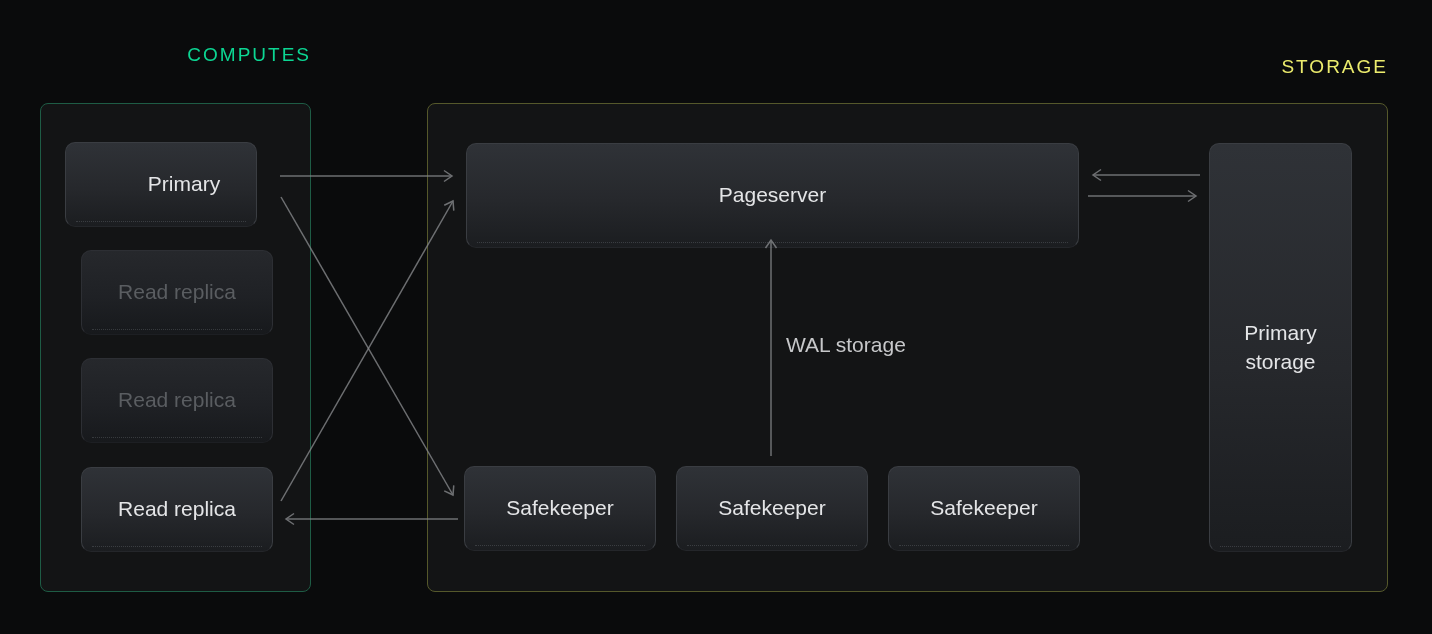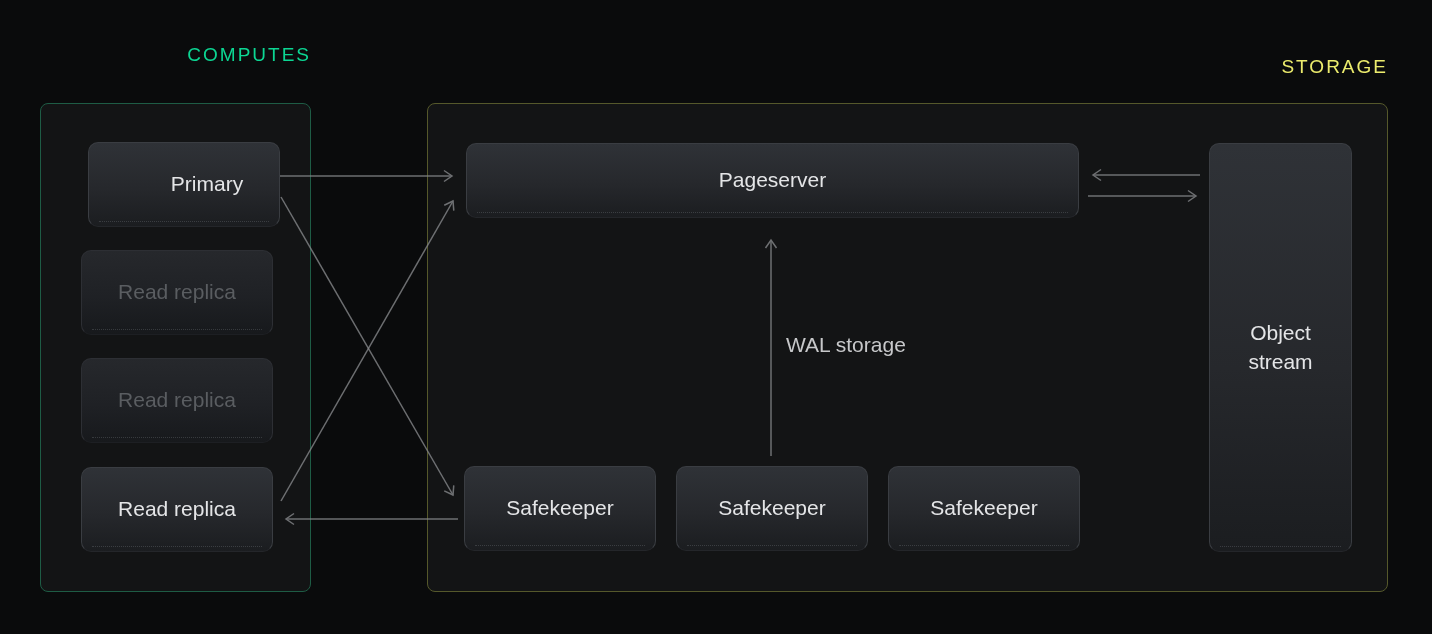--- a/index.html
+++ b/index.html
@@ -35,27 +35,27 @@
     content:"";position:absolute;left:10px;right:10px;bottom:4px;
     border-top:1px dotted rgba(170,175,180,0.22);
   }
   .node.dimmed{
     background:linear-gradient(180deg,#26282c 0%,#1f2125 55%,#17191c 100%);
     border-color:#2d2f34;border-bottom-color:#1d1f23;
     color:#5a5d61;
   }
 
   
-  .n-primary      {left:88px; top:142px;width:192px;height:85px;padding-left:46px;}
+  .n-primary      {left:65px; top:142px;width:192px;height:85px;padding-left:46px;}
   .n-rr1          {left:81px; top:250px;width:192px;height:85px;}
   .n-rr2          {left:81px; top:358px;width:192px;height:85px;}
   .n-rr3          {left:81px; top:467px;width:192px;height:85px;}
 
   
-  .n-pageserver   {left:466px;top:143px;width:613px;height:75px;}
+  .n-pageserver   {left:466px;top:143px;width:613px;height:105px;}
   .n-sk1          {left:464px;top:466px;width:192px;height:85px;}
   .n-sk2          {left:676px;top:466px;width:192px;height:85px;}
   .n-sk3          {left:888px;top:466px;width:192px;height:85px;}
   .n-objstorage   {left:1209px;top:143px;width:143px;height:409px;padding:0 18px;}
 
   .wal-label{
     position:absolute;left:786px;top:333px;
     font-size:21px;color:#c7c8ca;
   }
 
@@ -73,21 +73,21 @@
 
 <div class="node n-primary">Primary</div>
 <div class="node dimmed n-rr1">Read replica</div>
 <div class="node dimmed n-rr2">Read replica</div>
 <div class="node n-rr3">Read replica</div>
 
 <div class="node n-pageserver">Pageserver</div>
 <div class="node n-sk1">Safekeeper</div>
 <div class="node n-sk2">Safekeeper</div>
 <div class="node n-sk3">Safekeeper</div>
-<div class="node n-objstorage">Object stream</div>
+<div class="node n-objstorage">Primary storage</div>
 
 <div class="wal-label">WAL storage</div>
 
 <svg class="edges" width="1432" height="634" viewBox="0 0 1432 634">
   <defs>
     <marker id="arr" markerUnits="userSpaceOnUse" markerWidth="16" markerHeight="16" viewBox="0 0 16 16" refX="11" refY="8" orient="auto">
       <path d="M3,2.5 L11,8 L3,13.5" fill="none" stroke="#85878a" stroke-width="1.5"></path>
     </marker>
   </defs>
   <line class="edge" x1="280" y1="176" x2="452" y2="176" marker-end="url(#arr)"></line>

